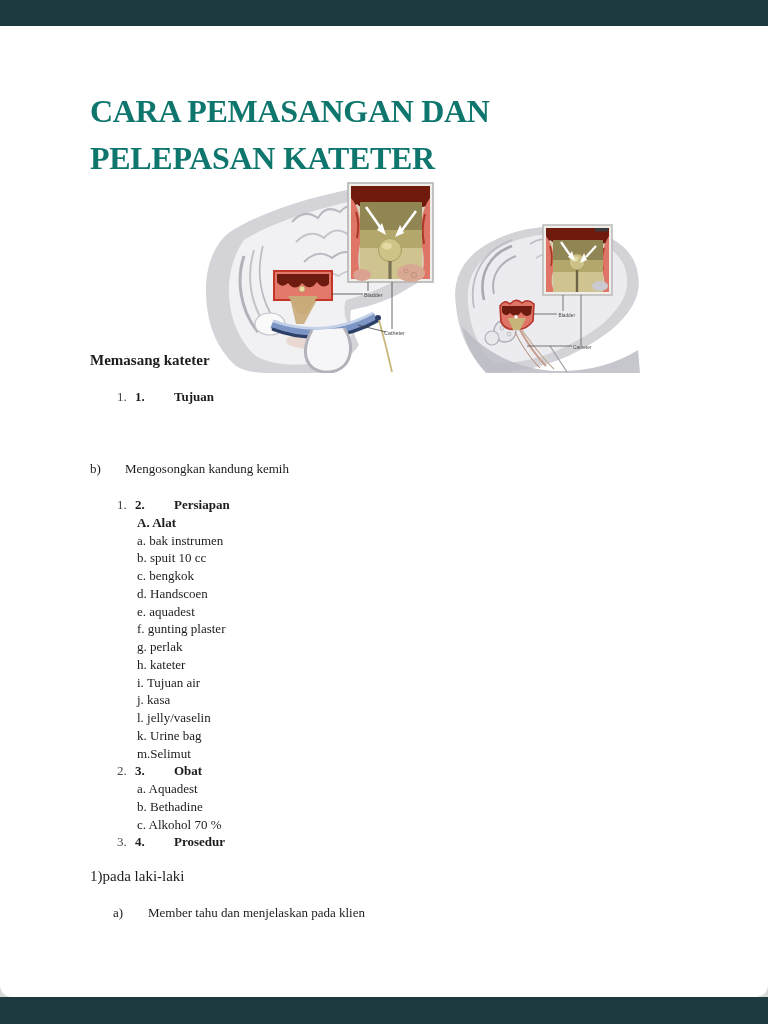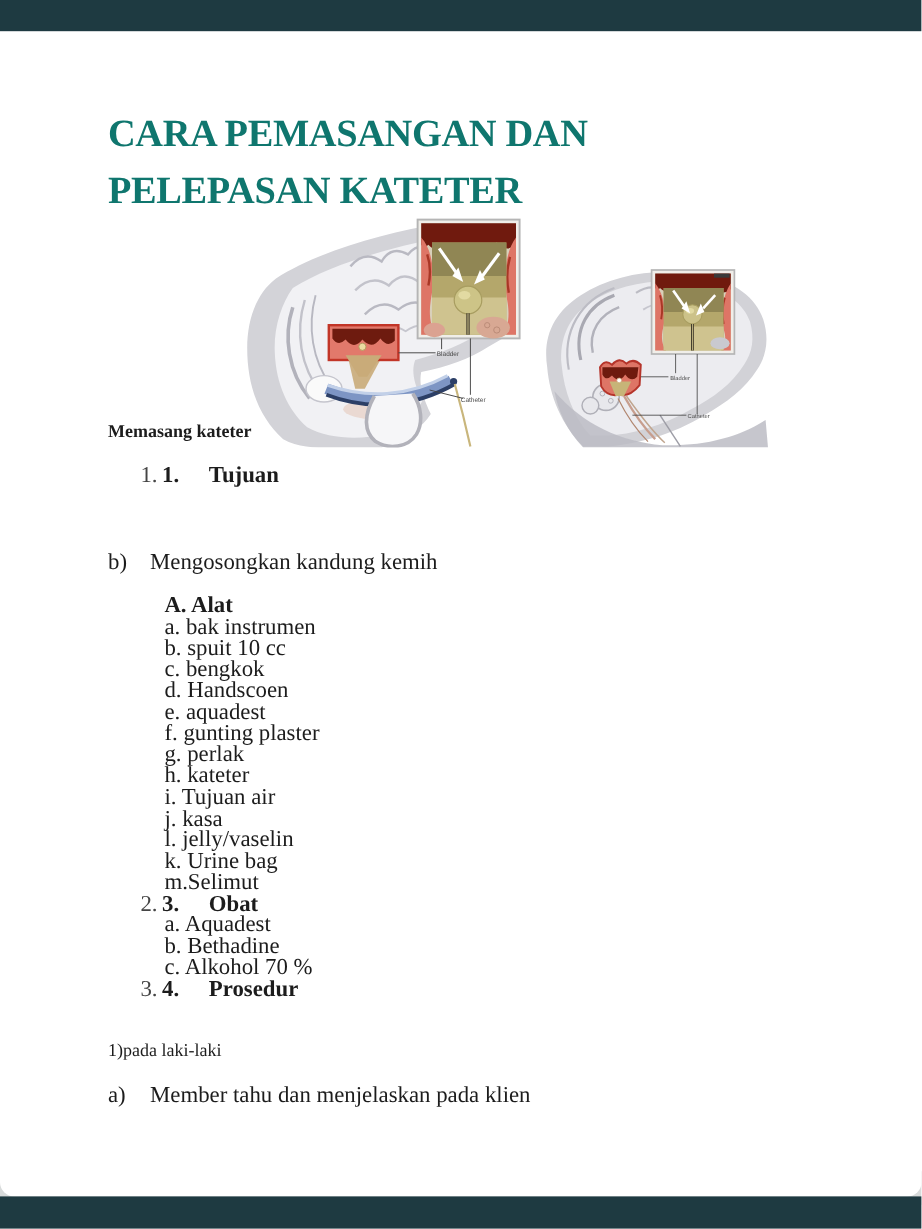--- a/index.html
+++ b/index.html
@@ -17,38 +17,38 @@
     border-radius:0 0 12px 12px;z-index:2;
   }
   .layer{position:absolute;left:0;top:0;width:768px;height:1024px;z-index:3;}
 
   .doc-title{
     position:absolute;left:90px;top:88px;width:560px;
     font-size:32px;font-weight:bold;line-height:47px;letter-spacing:-0.3px;color:#0f766e;
   }
   .figure{position:absolute;left:200px;top:178px;width:440px;height:195px;}
 
-  .bodytext{font-size:19px;line-height:17.75px;color:#1c1c1c;}
+  .bodytext{font-size:13px;line-height:17.75px;color:#1c1c1c;}
   .b{font-weight:bold;}
   .abs{position:absolute;left:90px;width:600px;}
 
   .h-memasang{top:352px;font-size:15px;font-weight:bold;}
   .ln-tujuan{top:388px;}
   .ln-a{top:424px;}
   .ln-b{top:460px;}
   .block-persiapan{top:496px;}
 
   .outer-num{display:inline-block;width:18px;margin-left:27px;color:#454545;}
   .bold-num{display:inline-block;width:39px;font-weight:bold;}
   .bold-label{font-weight:bold;}
   .marker{display:inline-block;width:35px;}
   .indent{margin-left:47px;}
 
   .h-laki{top:868px;font-size:15px;font-weight:normal;}
-  .ln-member{top:904px;}
+  .ln-member{top:904px;margin-left:23px;}
 
   svg text{font-family:"Liberation Sans","DejaVu Sans",sans-serif;}
 </style>
 </head>
 <body>
 
 <div class="chrome-top" style="background: rgb(30, 58, 65);"></div>
 <div class="gutter" style="background: rgb(216, 219, 219);"></div>
 <div class="sheet" style="background: rgb(255, 255, 255);"></div>
 <div class="chrome-bottom" style="background: rgb(30, 58, 65);"></div>
@@ -209,20 +209,23 @@
   <div class="abs bodytext ln-tujuan">
     <span class="outer-num">1.</span><span class="bold-num">1.</span><span class="bold-label">Tujuan</span>
   </div>
 
 
   <div class="abs bodytext ln-b">
     <span class="marker">b)</span><span>Mengosongkan kandung kemih</span>
   </div>
 
   <div class="abs bodytext block-persiapan">
+    <div>
+      <span class="outer-num">1.</span><span class="bold-num">2.</span><span class="bold-label">Persiapan</span>
+    </div>
     <div class="indent b">A. Alat</div>
     <div class="indent">a. bak instrumen</div>
     <div class="indent">b. spuit 10 cc</div>
     <div class="indent">c. bengkok</div>
     <div class="indent">d. Handscoen</div>
     <div class="indent">e. aquadest</div>
     <div class="indent">f. gunting plaster</div>
     <div class="indent">g. perlak</div>
     <div class="indent">h. kateter</div>
     <div class="indent">i. Tujuan air</div>

